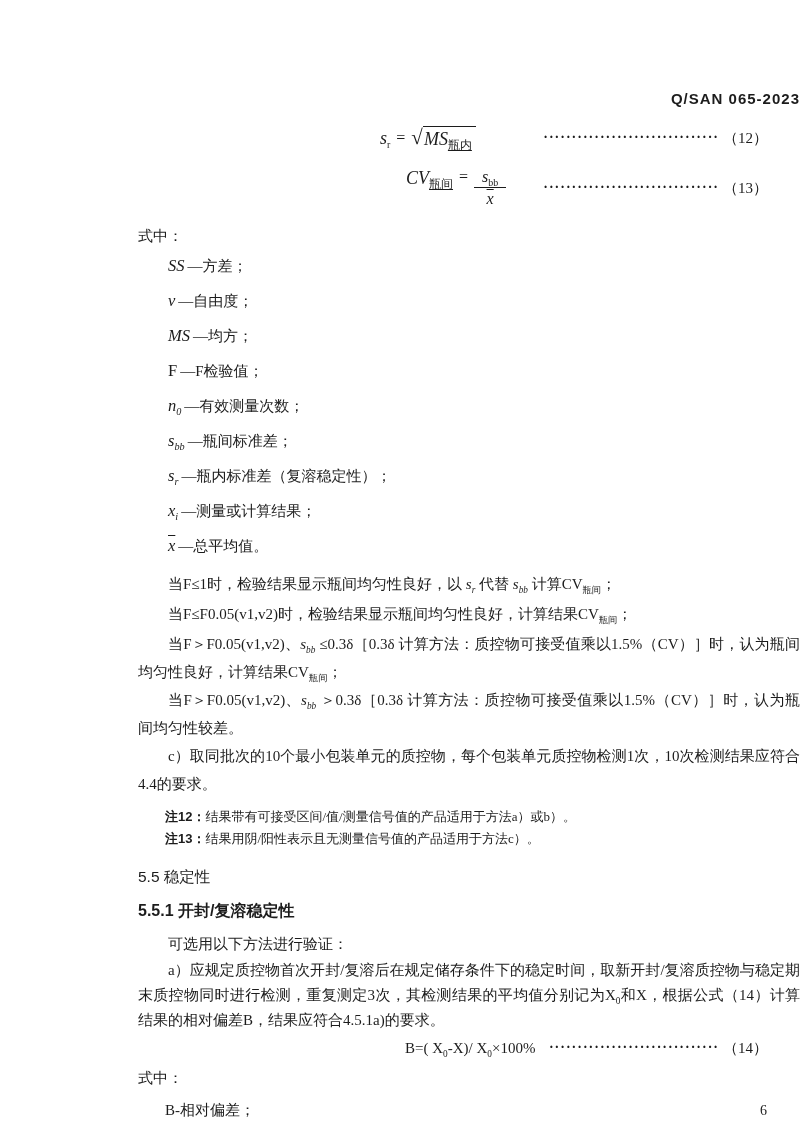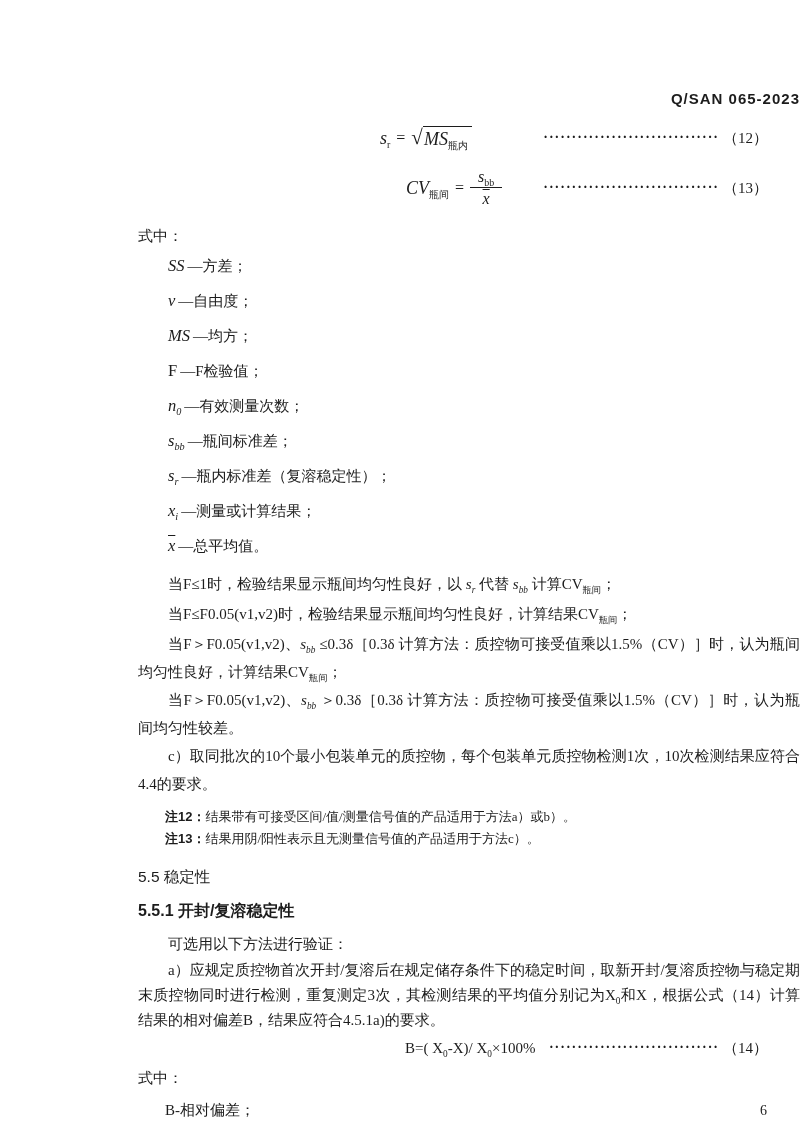--- a/index.html
+++ b/index.html
@@ -17,27 +17,27 @@
   sub{font-size:62%;line-height:0;}
   .mi{font-style:italic;font-family:"Liberation Serif",serif;}
   .ol{text-decoration:overline;}
   .big{font-size:18px;}
   
   .formula-row{display:flex;align-items:center;padding-right:32px;font-size:16px;}
   .f12-row{margin-top:14px;height:34px;}
   .f13-row{margin-top:6px;height:54px;}
   .f14-row{margin-top:2px;height:26px;font-size:15px;}
   .f12-body{margin-left:242px;display:inline-flex;align-items:center;}
-  .f13-body{margin-left:268px;display:inline-flex;align-items:center;}
+  .f13-body{margin-left:268px;display:inline-flex;}
   .f14-body{margin-left:267px;}
   .eq{margin:0 6px;}
   .sqrt{display:inline-flex;align-items:stretch;}
   .radical{font-size:21px;line-height:1.1;}
   .radicand{border-top:1.5px solid #1c1c1c;padding:2px 4px 0 1px;}
-  .cjk-sub{font-size:10px;}
+  .cjk-sub{font-size:12px;text-decoration:underline;}
   .frac{display:inline-flex;flex-direction:column;align-items:center;vertical-align:middle;}
   .frac-top{border-bottom:1.5px solid #1c1c1c;padding:0 8px 1px;}
   .frac-bottom{padding-top:2px;}
   .leader{margin-left:auto;font-weight:700;letter-spacing:1px;font-size:14px;white-space:nowrap;overflow:hidden;}
   .fnum{margin-left:4px;font-size:15px;white-space:nowrap;}
   
   .where{margin-top:10px;font-size:15px;line-height:22px;}
   .defs{margin-top:8px;}
   .def-item{margin:0 0 13px 30px;font-size:15px;line-height:22px;}
   .def-sym{font-size:16.5px;}

